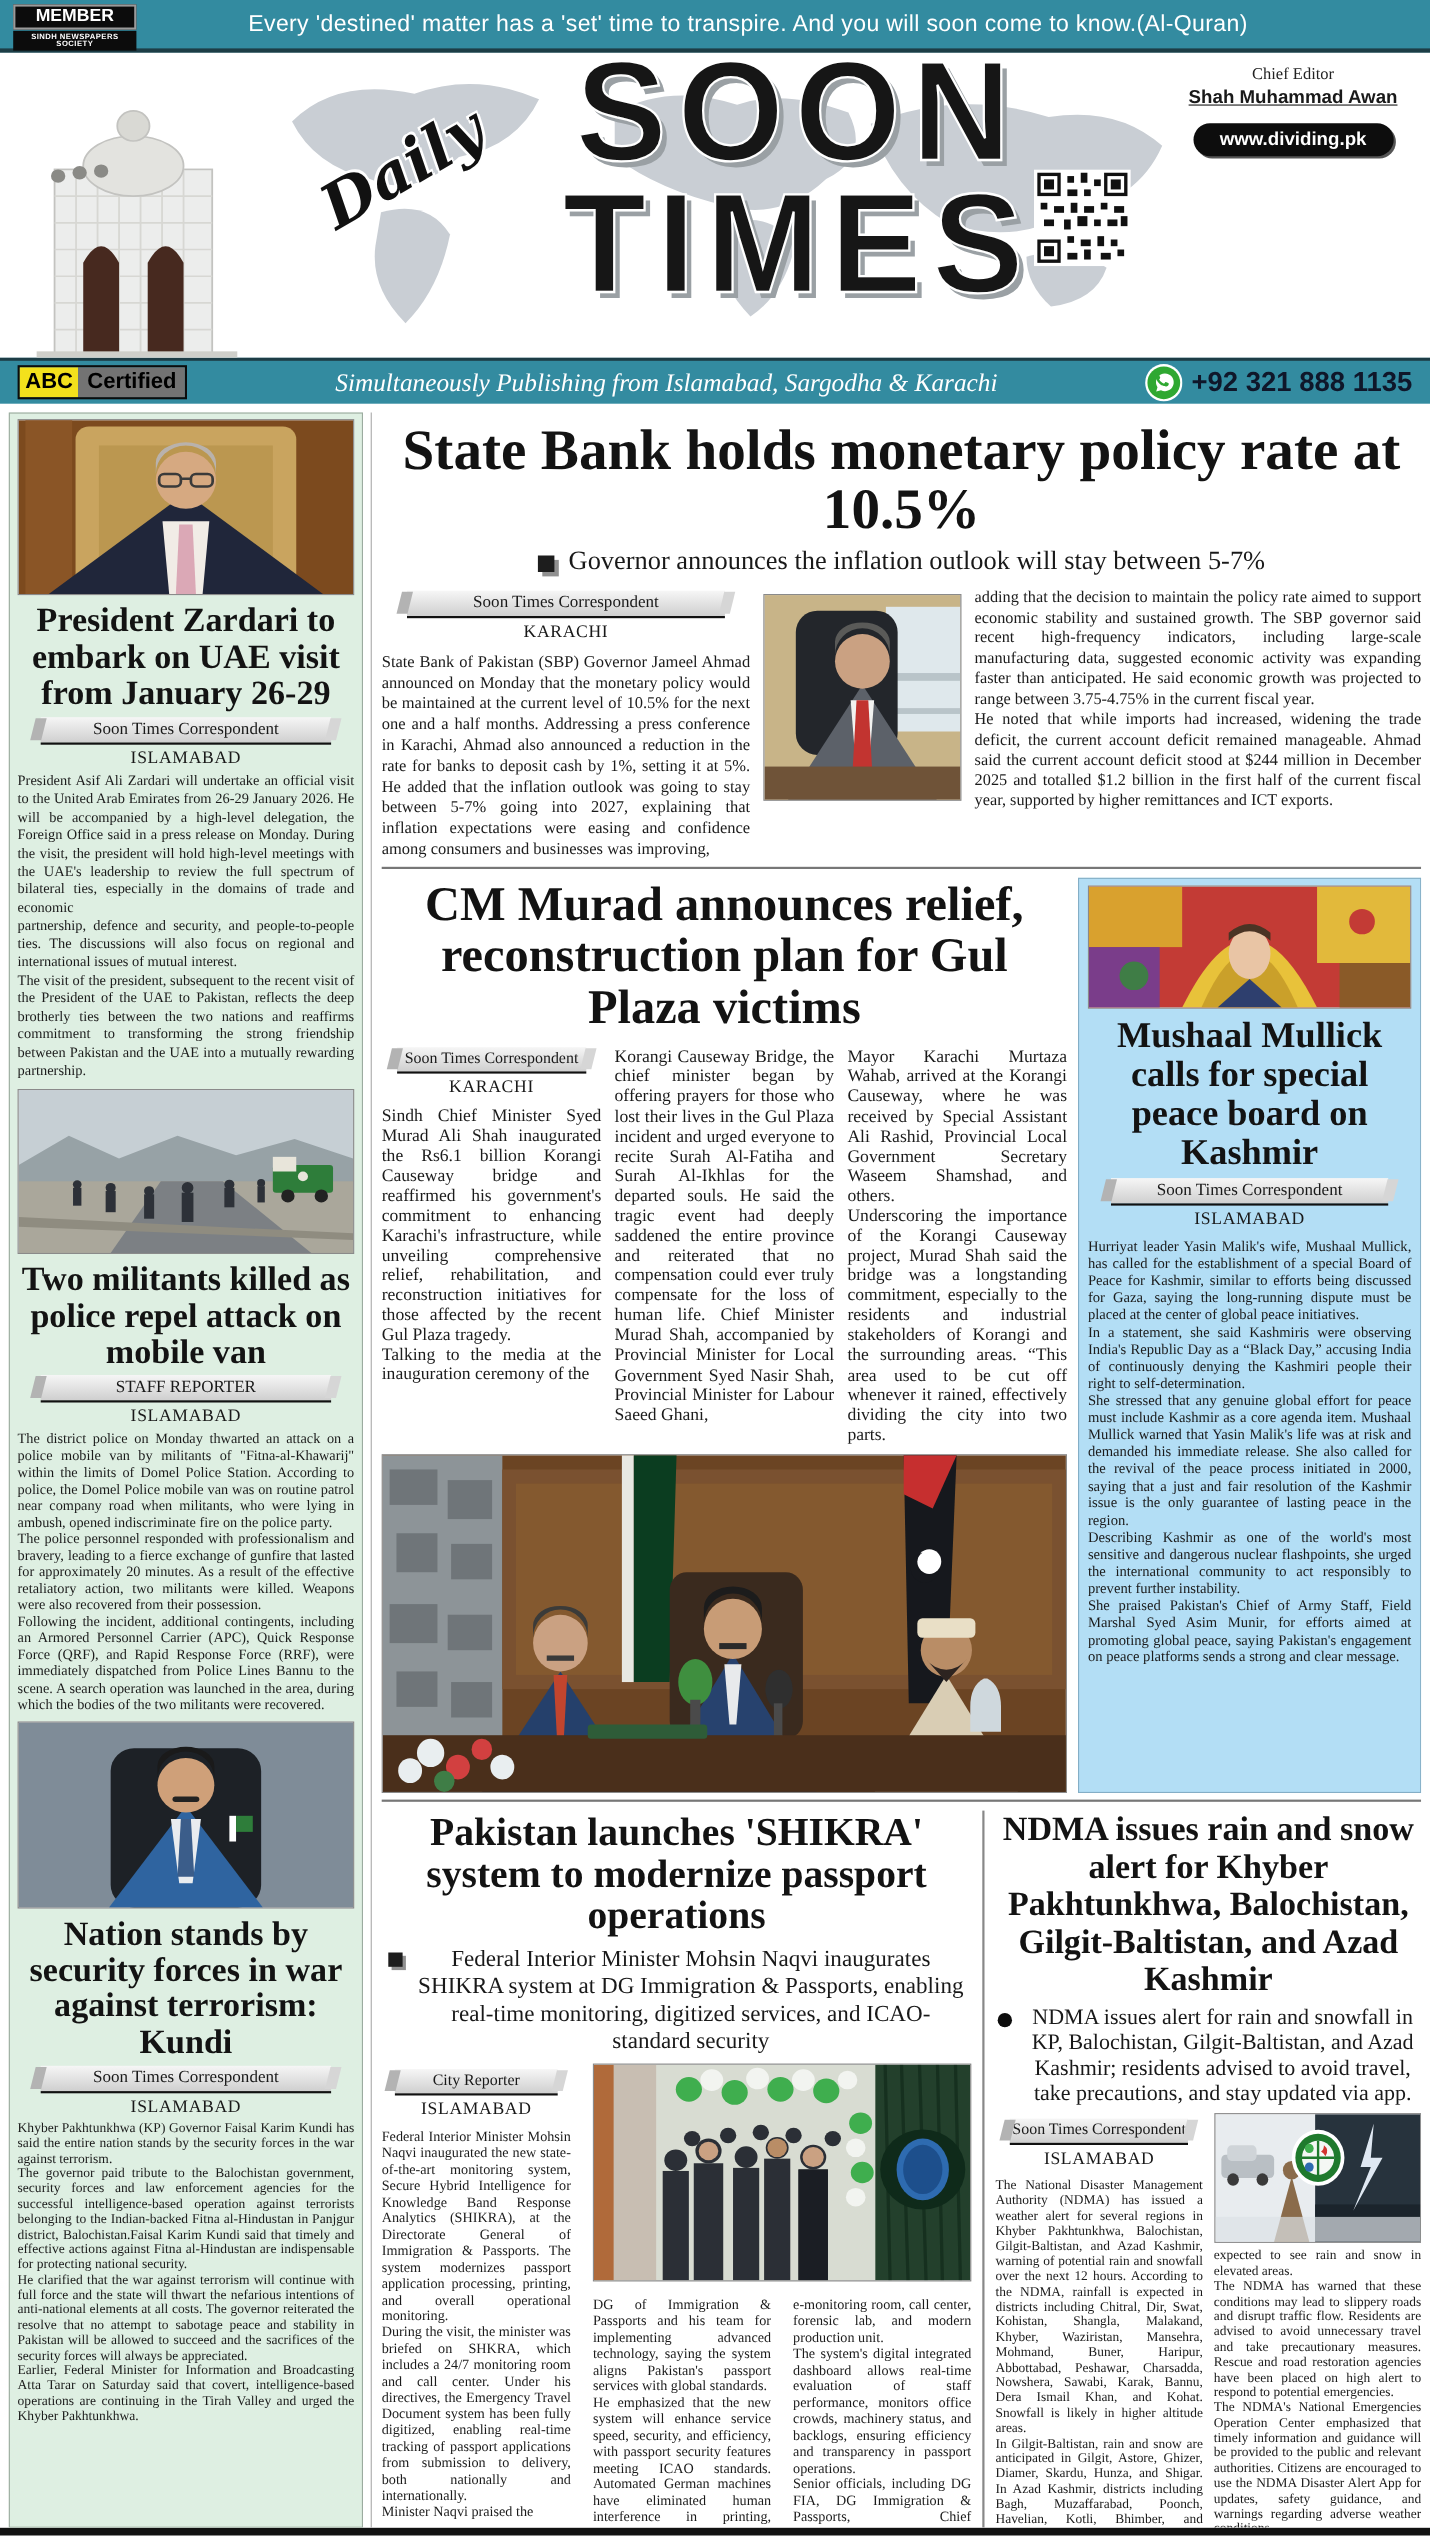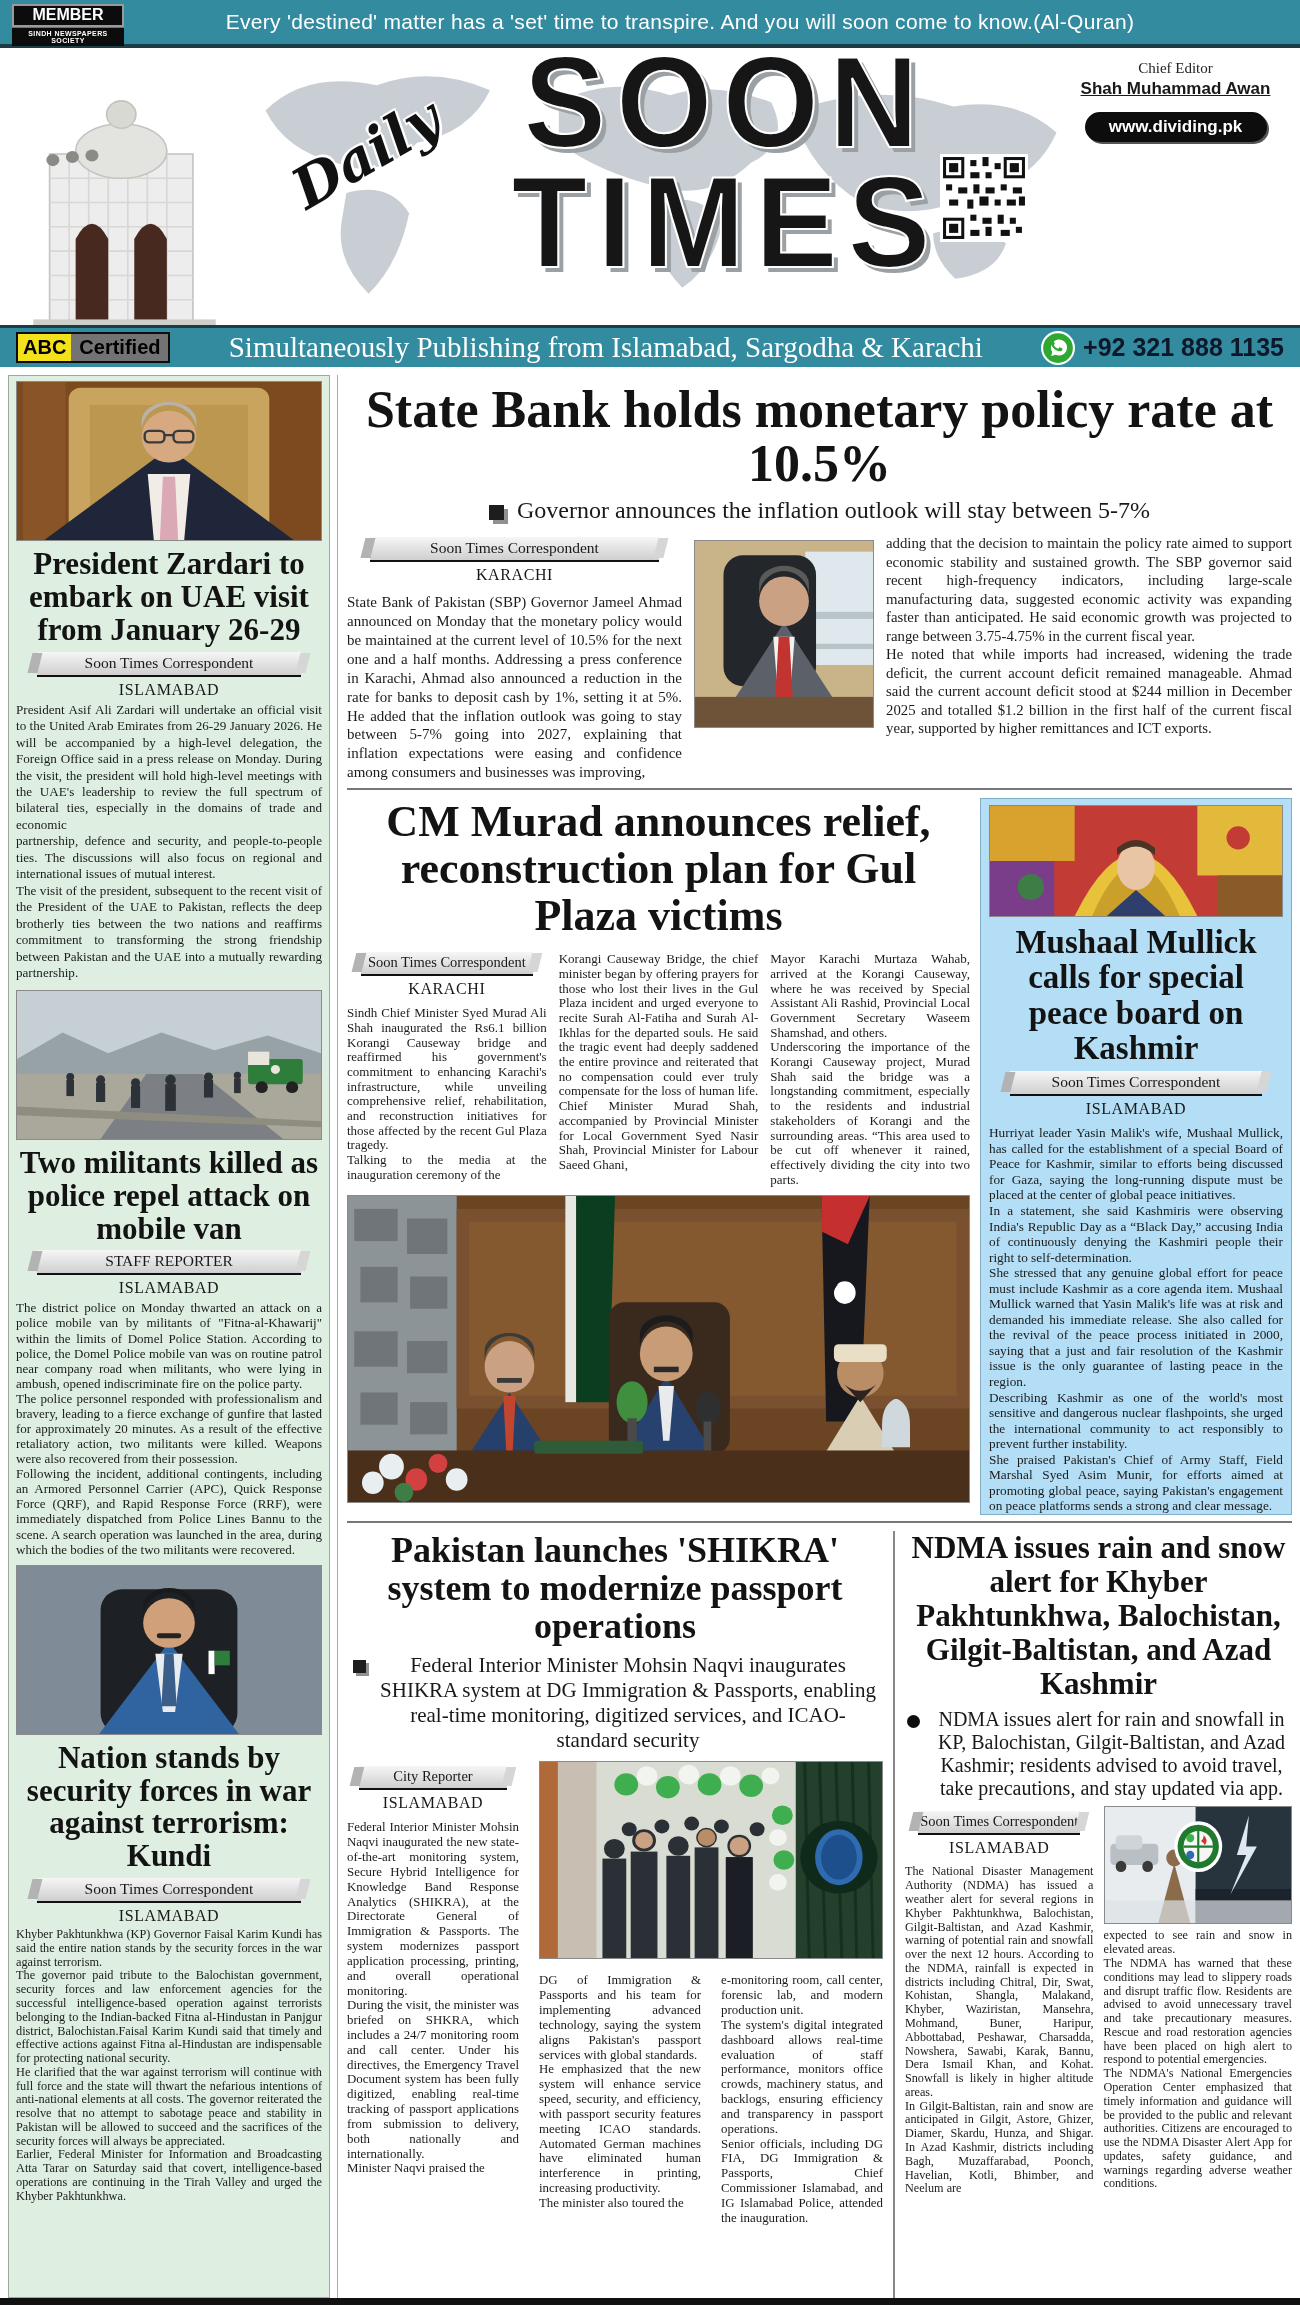--- a/index.html
+++ b/index.html
@@ -28,21 +28,21 @@
   .chief-label { font-size:15px; color:#222; }
   .chief-name { font:bold 17px "Liberation Sans",sans-serif; text-decoration:underline; margin-top:2px; }
   .datebox { border:3px solid #2b2b2b; border-radius:20px; margin-top:14px; padding:10px 4px; font-weight:bold; font-size:19px; line-height:1.55; background:#fff; }
   .webbadge { margin:13px auto 0; background:#0d0d0d; color:#fff; font:bold 17px "Liberation Sans",sans-serif; border-radius:16px; padding:5px 6px; width:182px; box-shadow:2px 2px 0 #555; }
 
   
   .subbar { height:42px; background:#338ba0; border-top:3px solid #1d3d46; display:flex; align-items:center; padding:0 16px; gap:18px; }
   .abccert { display:flex; font:bold 20px "Liberation Sans",sans-serif; border:2px solid #0c0c0c; flex:none; }
   .abc { background:#f3e11c; color:#000; padding:2px 5px; }
   .cert { background:#737373; color:#000; padding:2px 8px; }
-  .publine { flex:1; text-align:center; color:#fff; font-size:29px; }
+  .publine { flex:1; text-align:center; color:#fff; font-style:italic; font-size:23px; }
   .phone-wrap { display:flex; align-items:center; gap:8px; flex:none; }
   .wa-icon { width:34px; height:34px; }
   .phone { color:#0f172a; font:bold 25px "Liberation Sans",sans-serif; }
 
   
   .content { display:flex; padding:8px 8px 0; height:1938px; overflow:hidden; border-bottom:7px solid #111; }
 
   .col-left { width:322px; flex:none; background:#deefe2; border:1px solid #9bab9f; padding:5px 7px 0; overflow:hidden; }
   .col-main { flex:1; min-width:0; border-left:1px solid #aaa; margin-left:7px; padding-left:9px; display:flex; flex-direction:column; overflow:hidden; }
 
@@ -75,21 +75,21 @@
   .sb-col1 .body { font-size:15px; line-height:1.26; margin-top:6px; }
   .ph-governor { width:180px; height:188px; flex:none; margin-top:8px; }
   .sb-col2 { flex:1; min-width:0; font-size:14.8px; line-height:1.25; margin-top:2px; }
 
   
   .middle-row { display:flex; gap:10px; padding-top:8px; border-bottom:2px solid #777; padding-bottom:6px; }
   .murad { flex:1; min-width:0; }
   .murad-head { font-size:44px; line-height:1.07; margin:0 10px 8px; }
   .murad-cols { display:flex; gap:12px; margin-bottom:8px; }
   .murad-cols > div, .murad-cols > p { flex:1 1 0; min-width:0; }
-  .b-col { font-size:13px; line-height:1.13; }
+  .b-col { font-size:16px; line-height:1.13; }
   .murad-cols .byline { font-size:14.5px; }
   .murad-cols .body { margin-top:5px; }
   .ph-murad { height:308px; }
   .mushaal { width:312px; flex:none; background:#b3def5; border:1px solid #84aec6; padding:6px 8px 0; overflow:hidden; }
   .ph-mushaal { height:112px; }
   .mushaal .hl { font-size:33px; line-height:1.07; margin:8px 0 2px; }
   .mushaal .body { font-size:13.3px; line-height:1.17; margin-top:4px; }
 
   
   .bottom-row { display:flex; flex:1; min-height:0; padding-top:8px; }

